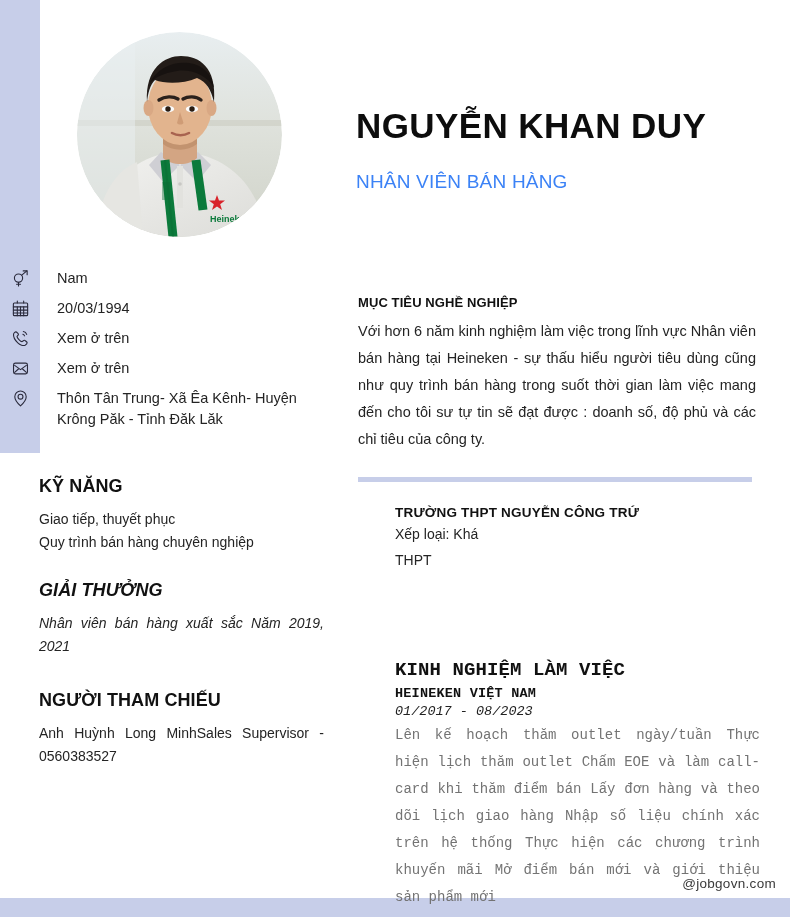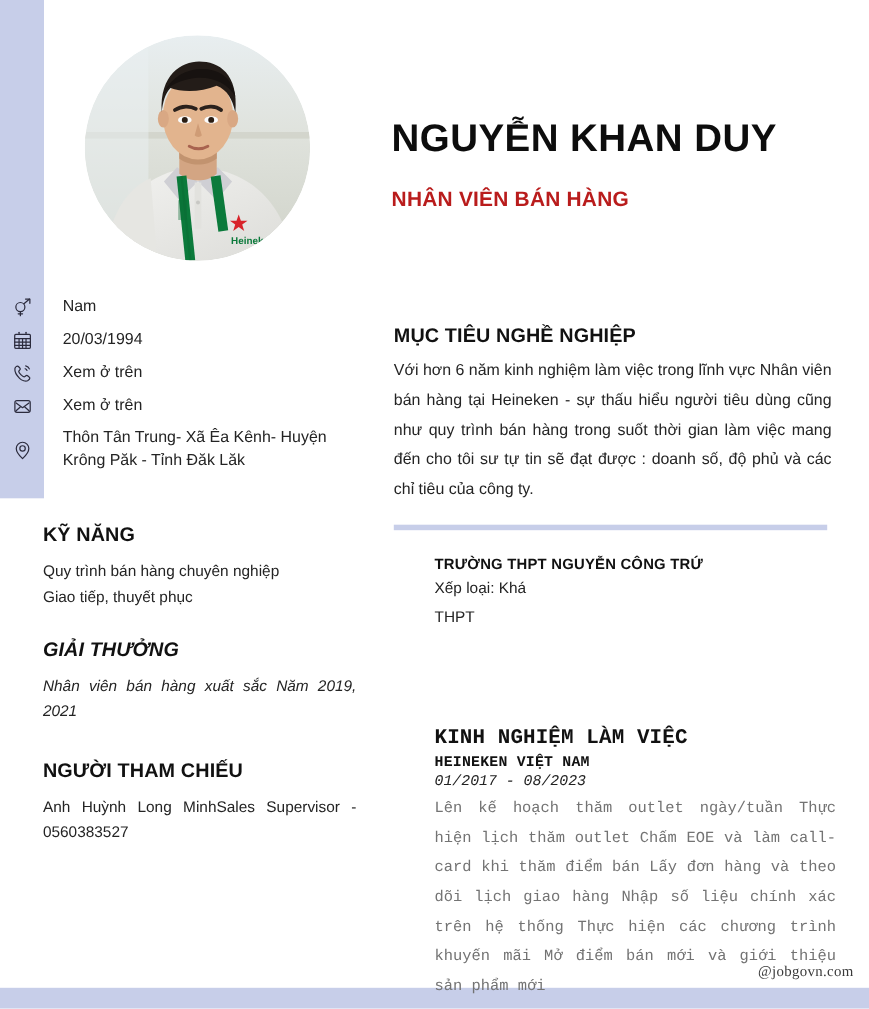--- a/index.html
+++ b/index.html
@@ -56,21 +56,21 @@
 
   
   .contact-list {
     position: absolute;
     left: 0px;
     top: 268px;
     width: 340px;
   }
   .contact-row {
     display: flex;
-    align-items: center;
+    align-items: flex-start;
     margin-bottom: 8px;
     min-height: 22px;
   }
   .contact-icon {
     width: 40px;
     flex: 0 0 40px;
     display: flex;
     align-items: flex-start;
     justify-content: center;
     padding-top: 1px;
@@ -120,29 +120,29 @@
     margin: 0;
     font-size: 35px;
     font-weight: bold;
     letter-spacing: 0.4px;
     line-height: 42px;
     color: #0d0d0d;
   }
   .job-title {
     margin: 24px 0 0 0;
     font-size: 19px;
-    font-weight: bold;
+    font-weight: normal;
     letter-spacing: 0.2px;
-    color: #b91c1c;
+    color: #3b82f6;
   }
 
   .objective { position: absolute; left: 18px; top: 248px; width: 398px; }
   .objective h2 {
     margin: 0 0 8px 0;
-    font-size: 18px;
+    font-size: 13px;
     font-weight: bold;
     letter-spacing: 0.1px;
     color: #111;
   }
   .objective p {
     margin: 0;
     font-size: 14.5px;
     line-height: 27px;
     text-align: justify;
     color: #242424;
@@ -192,21 +192,21 @@
     color: #737373;
   }
 
   #sec-education  { top: 458px; }
   #sec-experience { top: 612px; font-family: Liberation Mono, monospace; }
 
   .watermark {
     position: absolute;
     right: 14px;
     bottom: 26px;
-    font-family: Liberation Serif, serif;
+    font-family: Liberation Sans, sans-serif;
     font-size: 13.5px;
     color: #3a3a3a;
     letter-spacing: 0.3px;
   }
 </style>
 </head>
 <body>
 
 <div class="left-band"></div>
 <div class="bottom-band"></div>
@@ -343,22 +343,22 @@
           <circle cx="12" cy="9.7" r="3.1"></circle>
         </svg>
       </span>
       <span class="contact-text">Thôn Tân Trung- Xã Êa Kênh- Huyện Krông Păk - Tỉnh Đăk Lăk</span>
     </div>
 
   </div>
 
   <div class="lsection" id="sec-skills">
     <h2>KỸ NĂNG</h2>
+    <p>Giao tiếp, thuyết phục</p>
     <p>Quy trình bán hàng chuyên nghiệp</p>
-    <p>Giao tiếp, thuyết phục</p>
   </div>
 
   <div class="lsection" id="sec-awards">
     <h2>GIẢI THƯỞNG</h2>
     <p class="justified">Nhân viên bán hàng xuất sắc Năm 2019, 2021</p>
   </div>
 
   <div class="lsection" id="sec-refs">
     <h2>NGƯỜI THAM CHIẾU</h2>
     <p class="justified">Anh Huỳnh Long MinhSales Supervisor - 0560383527</p>

